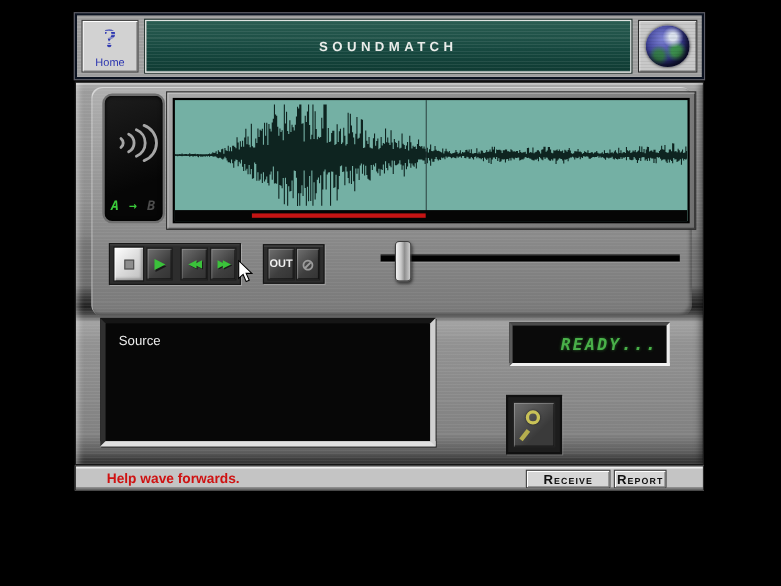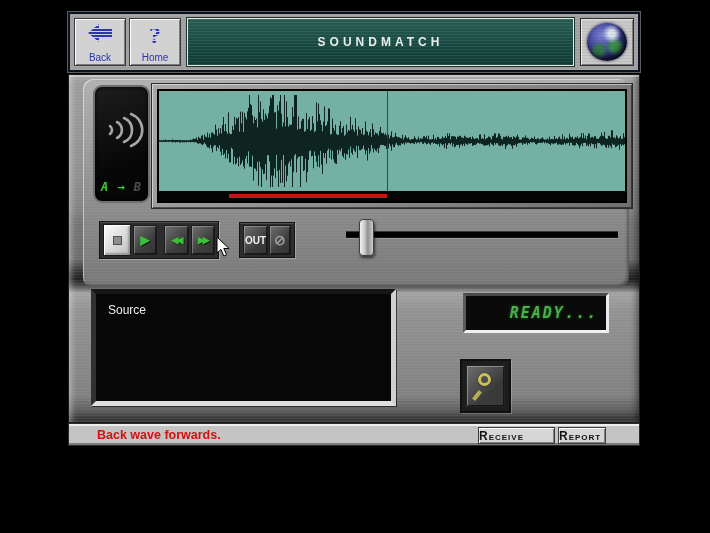--- a/index.html
+++ b/index.html
@@ -147,21 +147,21 @@
   
   #statusbar { position:absolute; left:0; top:411px; width:572px; height:23px;
     background:#c4c4c4; border:1px solid #2a2a2a;
     box-shadow:inset 0 2px 0 #eeeeee, inset 0 -2px 0 #7b7b7b;
     display:flex; align-items:center; }
   #status-msg { position:absolute; left:28px; top:4px; color:#cf1212;
     font-size:12.5px; font-weight:bold; }
   .sb-btn { position:absolute; top:3px; height:17px; background:#d6d6d6;
     border:1px solid #3c3c3c; cursor:pointer;
     box-shadow:inset 1px 1px 0 #ffffff, inset -1px -1px 0 #808080;
-    display:flex; align-items:center; justify-content:flex-start;
+    display:flex; align-items:center; justify-content:center;
     font-variant:small-caps; font-weight:bold; font-size:12px; color:#111;
     letter-spacing:1px; }
   #receive-btn { left:409px; width:77px; }
   #report-btn { left:489px; width:48px; }
 
   
   #cursor { position:absolute; left:216px; top:236px; z-index:50; pointer-events:none; }
 </style>
 </head>
 <body>
@@ -173,28 +173,20 @@
     </pattern>
     <pattern id="stripeGray" width="4" height="3" patternUnits="userSpaceOnUse">
       <rect width="4" height="2" fill="#9aa0a8"></rect>
     </pattern>
   </defs>
 </svg>
 
 <div id="app">
 
   <div id="toolbar">
-    <div class="tb-btn">
-      <span class="ticon">
-        <svg width="26" height="20" viewBox="0 0 26 20">
-          <path d="M1,10 L12,1 L12,6 L25,6 L25,14 L12,14 L12,19 Z" fill="url(#stripeBlue)"></path>
-        </svg>
-      </span>
-      <span class="tlabel">Back</span>
-    </div>
     <div class="tb-btn">
       <span class="ticon">
         <svg width="22" height="24" viewBox="0 0 22 24">
           <text x="11" y="20" text-anchor="middle" font-family="Liberation Serif, serif" font-size="24" font-weight="bold" fill="url(#stripeBlue)">?</text>
         </svg>
       </span>
       <span class="tlabel">Home</span>
     </div>
     <div id="sm-title">
       <span>SOUNDMATCH</span>
@@ -278,21 +270,21 @@
     <div id="mag-bezel">
       <div id="mag-btn">
         <span>
           <span class="mag-circle"></span><span class="mag-handle"></span>
         </span>
       </div>
     </div>
   </div>
 
   <div id="statusbar">
-    <span id="status-msg">Back wave forwards.</span>
+    <span id="status-msg">Help wave forwards.</span>
     <div class="sb-btn" id="receive-btn">
       <span>Receive</span>
     </div>
     <div class="sb-btn" id="report-btn">
       <span>Report</span>
     </div>
   </div>
 
 </div>
 

